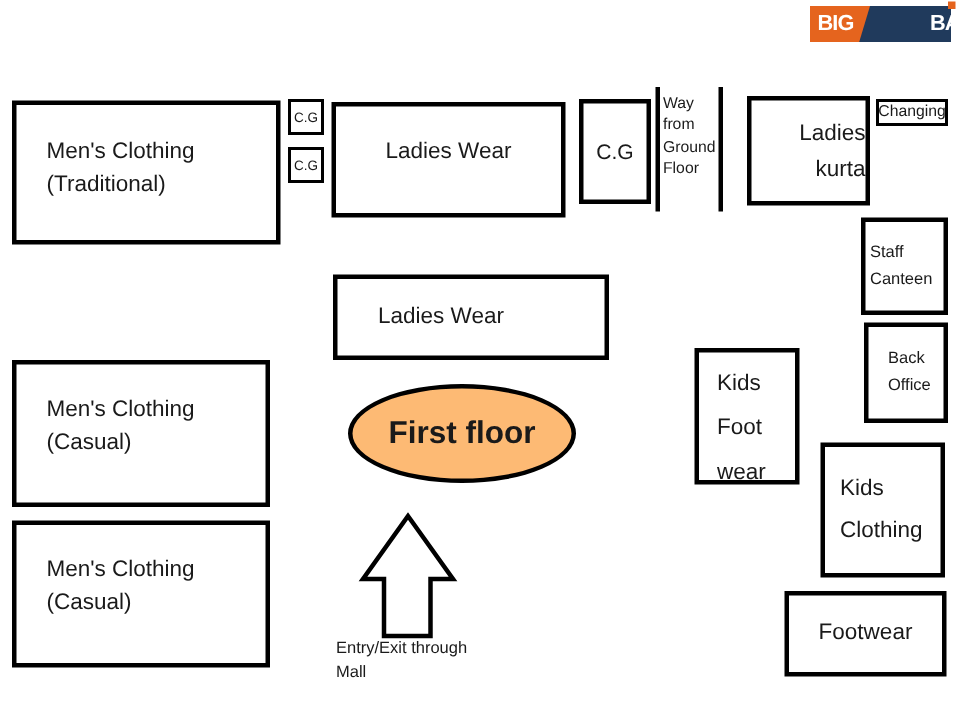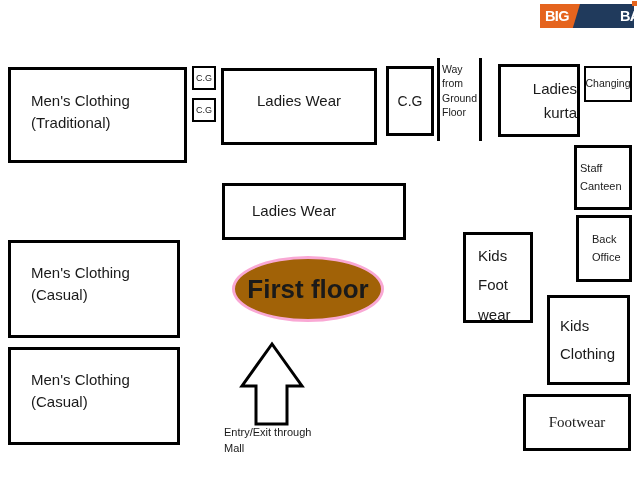--- a/index.html
+++ b/index.html
@@ -12,45 +12,45 @@
     display:flex;flex-direction:column;justify-content:center;
     white-space:pre-line;font-size:15px;line-height:1.5;
   }
   
   .b-mens-trad{left:8px;top:67px;width:179px;height:96px;padding-left:20px;padding-bottom:6px;}
   .b-cg1{left:192px;top:66px;width:24px;height:24px;border-width:2px;font-size:9px;align-items:center;text-align:center;line-height:1;}
   .b-cg2{left:192px;top:98px;width:24px;height:24px;border-width:2px;font-size:9px;align-items:center;text-align:center;line-height:1;}
   .b-ladies-top{left:221px;top:68px;width:156px;height:77px;align-items:center;text-align:center;padding-bottom:10px;}
   .b-cg-large{left:386px;top:66px;width:48px;height:70px;font-size:14px;align-items:center;text-align:center;}
   .b-ladies-kurta{left:498px;top:64px;width:82px;height:73px;padding-left:11px;line-height:1.6;text-align:right;}
-  .b-changing{left:584px;top:66px;width:48px;height:36px;border-width:2px;font-size:10.5px;align-items:center;text-align:center;}
+  .b-changing{left:584px;top:66px;width:48px;height:18px;border-width:2px;font-size:10.5px;align-items:center;text-align:center;}
   .b-rooms{left:586px;top:100px;width:46px;height:36px;border-width:2px;font-size:10.5px;align-items:center;text-align:center;}
   .b-staff{left:574px;top:145px;width:58px;height:65px;font-size:11px;padding-left:3px;line-height:1.55;}
   .b-back{left:576px;top:215px;width:56px;height:67px;font-size:11px;padding-left:13px;line-height:1.55;}
   .b-ladies-center{left:222px;top:183px;width:184px;height:57px;align-items:center;text-align:center;padding-right:40px;}
   .b-mens-cas1{left:8px;top:240px;width:172px;height:98px;padding-left:20px;padding-bottom:10px;}
   .b-mens-cas2{left:8px;top:347px;width:172px;height:98px;padding-left:20px;padding-bottom:10px;}
   .b-kids-foot{left:463px;top:232px;width:70px;height:91px;padding-left:12px;justify-content:flex-start;padding-top:6px;line-height:1.95;}
   .b-kids-cloth{left:547px;top:295px;width:83px;height:90px;padding-left:10px;line-height:1.9;}
   .b-bags{left:320px;top:387px;width:175px;height:63px;align-items:center;text-align:center;}
-  .b-footwear{left:523px;top:394px;width:108px;height:57px;align-items:center;text-align:center;font-family:Liberation Serif, serif;}
+  .b-footwear{left:523px;top:394px;width:108px;height:57px;align-items:center;text-align:center;}
   
   .vline{position:absolute;width:2.5px;background:#000;}
   .vline1{left:437px;top:58px;height:83px;}
   .vline2{left:479px;top:58px;height:83px;}
   .way-label{
     position:absolute;left:442px;top:62px;width:36px;font-size:10.5px;line-height:1.38;
     white-space:pre-line;
   }
   
   .oval{
     position:absolute;left:232px;top:256px;width:152px;height:66px;box-sizing:border-box;
-    border:3px solid #f9a8d4;border-radius:50%;background:#a16207;
+    border:3px solid #000000;border-radius:50%;background:#fdba74;
     display:flex;align-items:center;justify-content:center;
-    font-size:26px;font-weight:bold;
+    font-size:21px;font-weight:bold;
   }
   
   .arrow-wrap{position:absolute;left:234px;top:340px;width:76px;height:88px;}
   .entry-label{
     position:absolute;left:224px;top:425px;width:110px;font-size:11px;line-height:1.45;
     white-space:pre-line;
   }
   
   .logo{position:absolute;left:540px;top:4px;width:94px;height:24px;overflow:visible;}
   .logo-navy{position:absolute;inset:0;}

